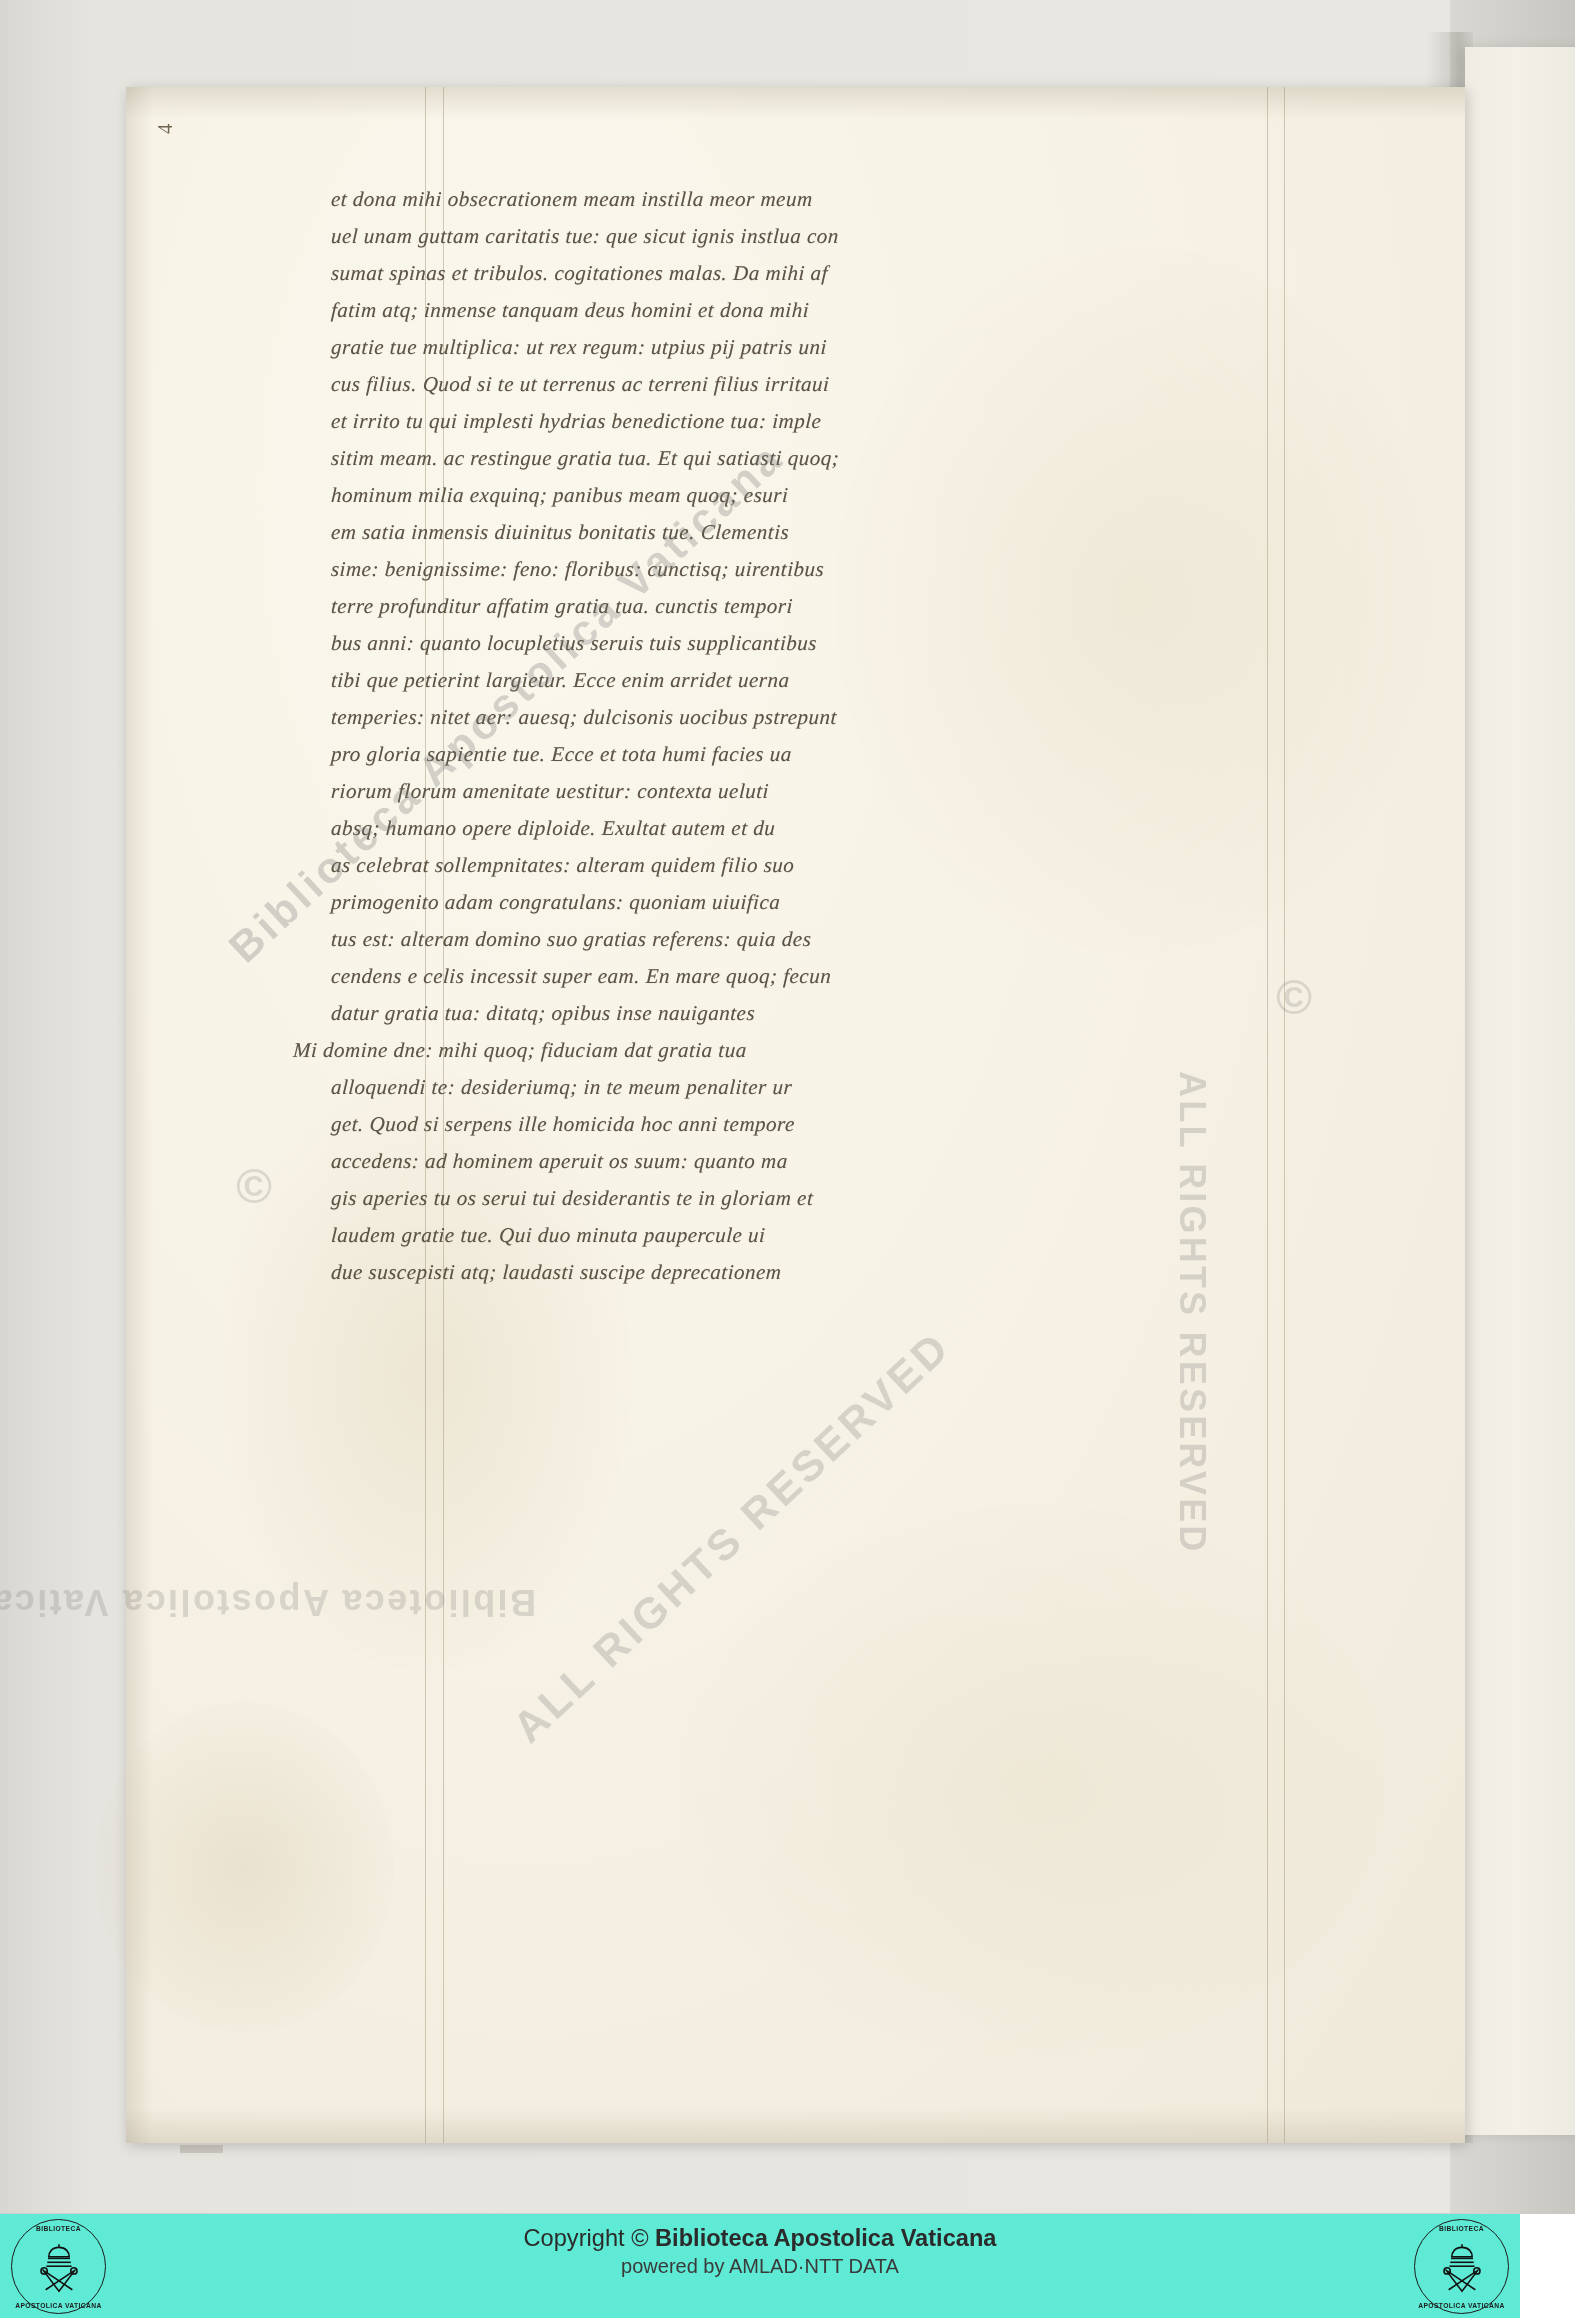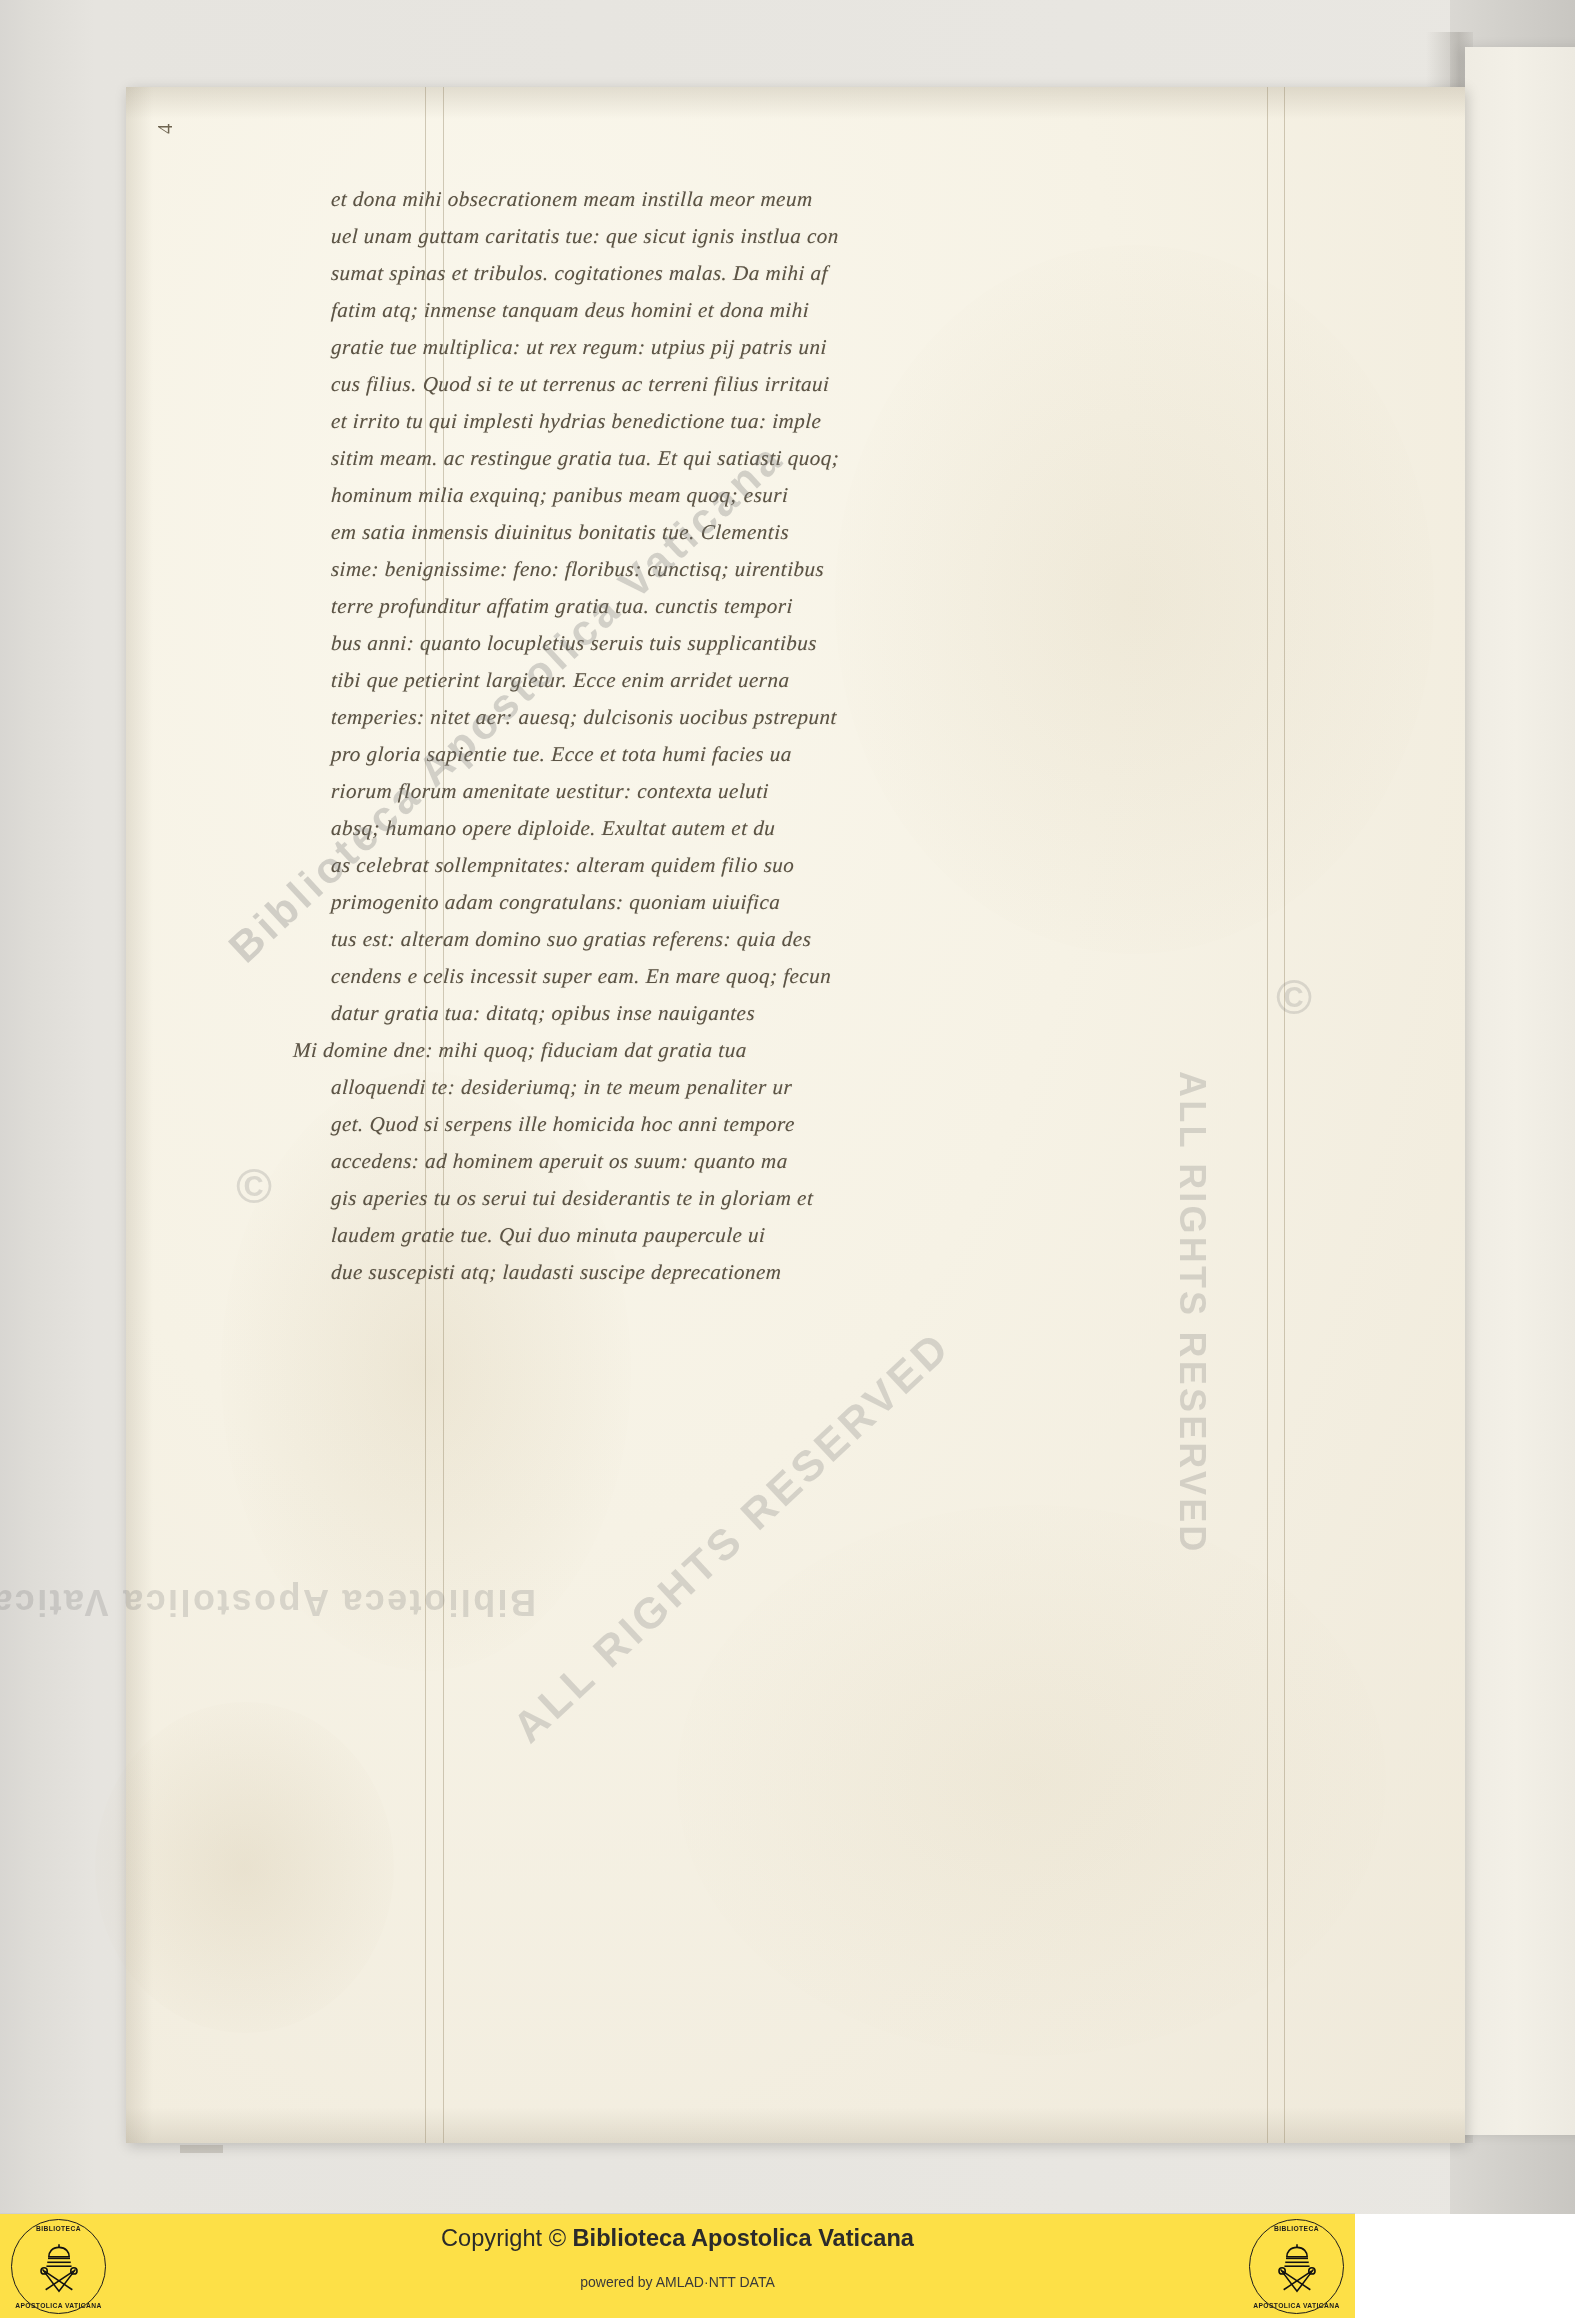--- a/index.html
+++ b/index.html
@@ -188,45 +188,45 @@
     font-size: 49px;
     color: rgba(120,120,120,0.22);
   }
   .wm-copy.c1 { left: 236px; top: 1158px; }
   .wm-copy.c2 { left: 1276px; top: 969px; }
 
   
   .footer {
     position: absolute;
     left: 0; bottom: 0;
-    width: 1355px;
+    width: 1520px;
     height: 105px;
-    background: #fde047;
+    background: #5eead4;
     border-top: 0.8px solid #cfcfcf;
   }
   .footer-center {
     position: absolute;
     left: 0; right: 0; top: 0;
     text-align: center;
     font-family: "Liberation Sans", sans-serif;
   }
   .footer-title {
     margin-top: 11px;
     font-size: 23.6px;
     color: #2b2b2b;
   }
   .footer-title b { font-weight: 700; }
   .footer-url {
     margin-top: 6.3px;
     font-size: 19.7px;
     color: #2b2b2b;
   }
   .footer-powered {
-    margin-top: 22px;
-    font-size: 14px;
+    margin-top: 3px;
+    font-size: 20px;
     color: #3a3a3a;
   }
 
   .seal {
     position: absolute;
     bottom: 4.7px;
     width: 95px;
     height: 95px;
   }
   .seal.left { left: 11px; }

